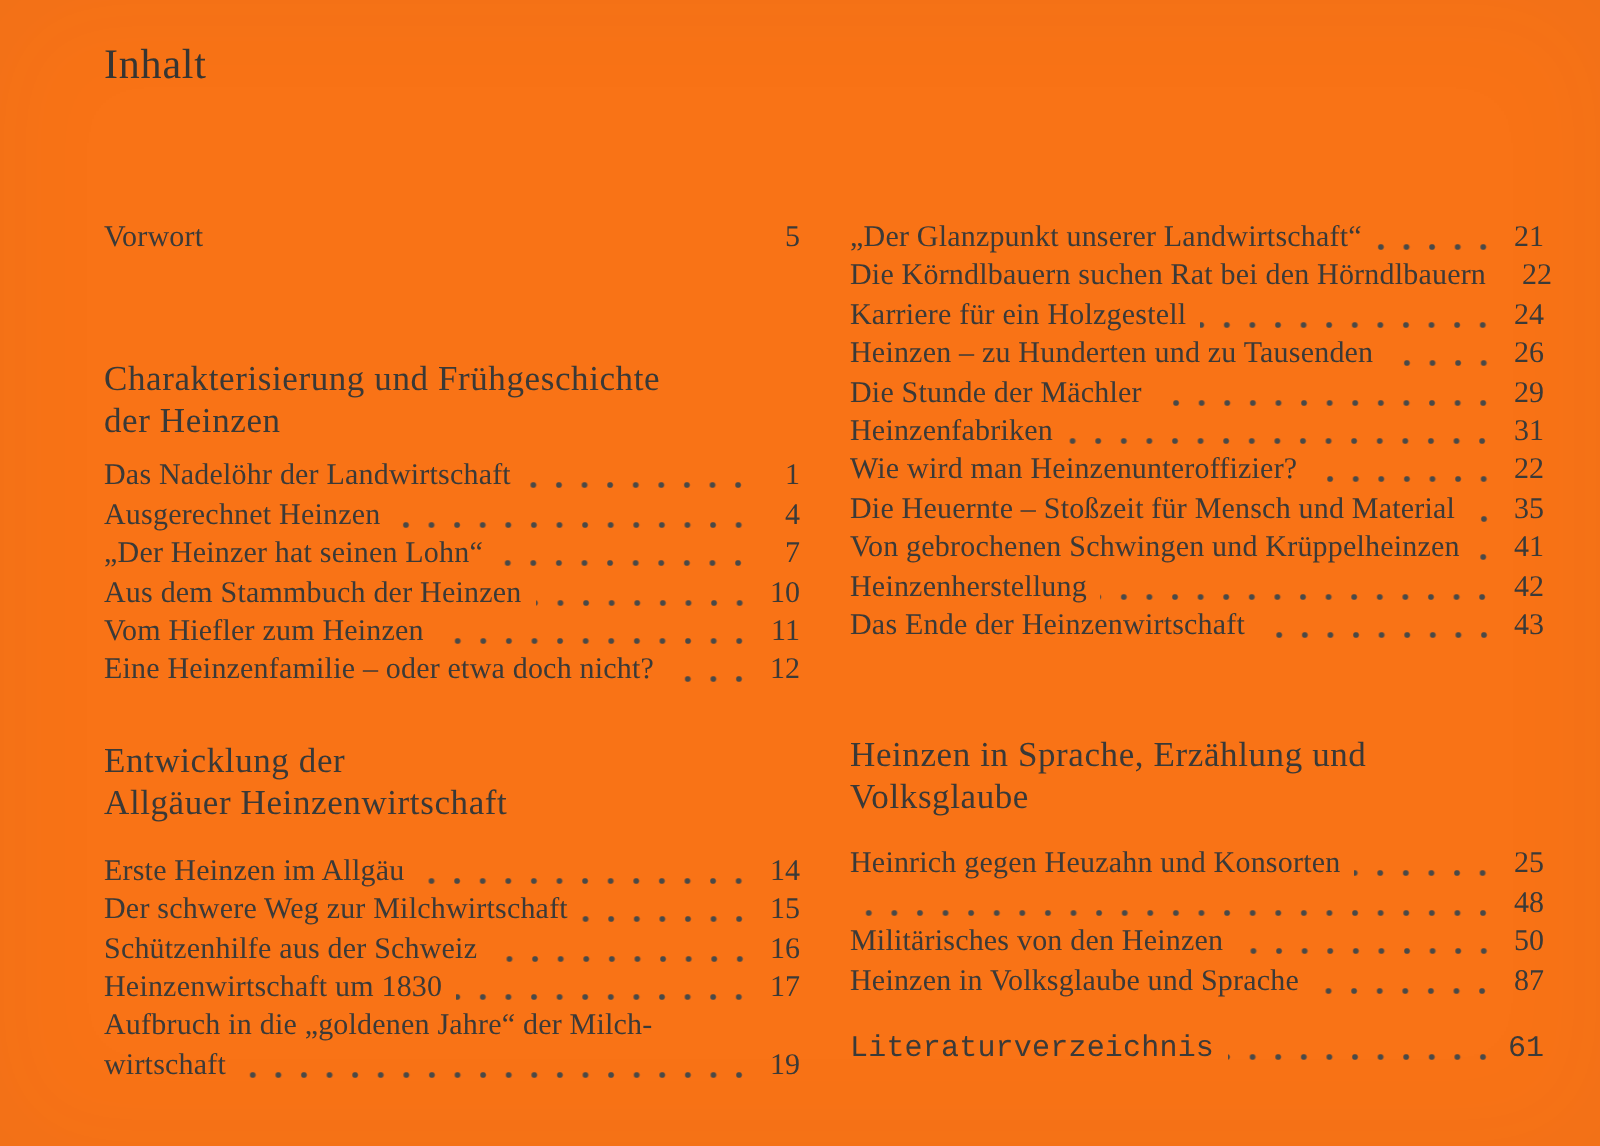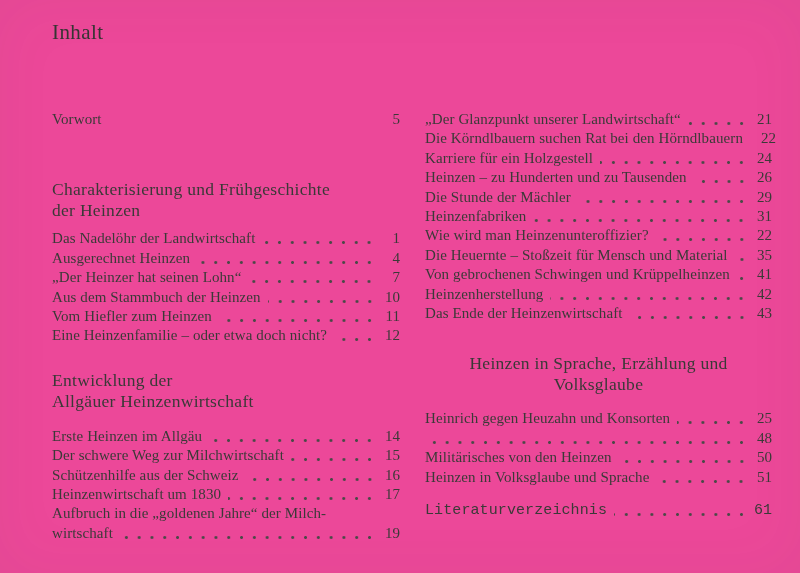--- a/index.html
+++ b/index.html
@@ -5,21 +5,21 @@
   html, body { margin: 0; padding: 0; }
   body {
     width: 800px; height: 573px;
     background: #f4f4f2;
     font-family: "Liberation Serif", "DejaVu Serif", serif;
     overflow: hidden;
   }
   .page {
     position: relative;
     width: 800px; height: 573px;
-    background: #ec4899;
+    background: #f97316;
     color: #3b3a38;
     box-shadow: inset 0 0 60px rgba(90,85,75,0.06);
   }
   .page-title {
     position: absolute;
     left: 52px; top: 20px;
     font-size: 21px;
     letter-spacing: 0.4px;
     color: #363533;
   }
@@ -30,21 +30,21 @@
   }
   .column { display: block; }
   .col-left  { width: 348px; }
   .col-right { width: 347px; margin-left: 25px; }
 
   .block { margin: 0; }
   .col-left  .block:nth-child(2) { margin-top: 50px; }
   .col-left  .block:nth-child(3) { margin-top: 8px; }
   .col-left  .block:nth-child(4) { margin-top: 24px; }
   .col-left  .block:nth-child(5) { margin-top: 15px; }
-  .col-right .block:nth-child(2) { margin-top: 30px; text-align: center; }
+  .col-right .block:nth-child(2) { margin-top: 44px; }
   .col-right .block:nth-child(3) { margin-top: 14px; }
   .col-right .block:nth-child(4) { margin-top: 14px; font-family: Liberation Mono, monospace; }
 
   .heading-line {
     font-size: 17.5px;
     line-height: 21px;
     letter-spacing: 0.3px;
     color: #3a3937;
   }
 
@@ -234,21 +234,21 @@
             <span class="entry-page">48</span>
           </div>
           <div class="entry">
             <span class="entry-title">Militärisches von den Heinzen</span>
             <span class="leader"></span>
             <span class="entry-page">50</span>
           </div>
           <div class="entry">
             <span class="entry-title">Heinzen in Volksglaube und Sprache</span>
             <span class="leader"></span>
-            <span class="entry-page">51</span>
+            <span class="entry-page">87</span>
           </div>
         </div>
         <div class="block block-entries">
           <div class="entry">
             <span class="entry-title">Literaturverzeichnis</span>
             <span class="leader"></span>
             <span class="entry-page">61</span>
           </div>
         </div>
       </div>

